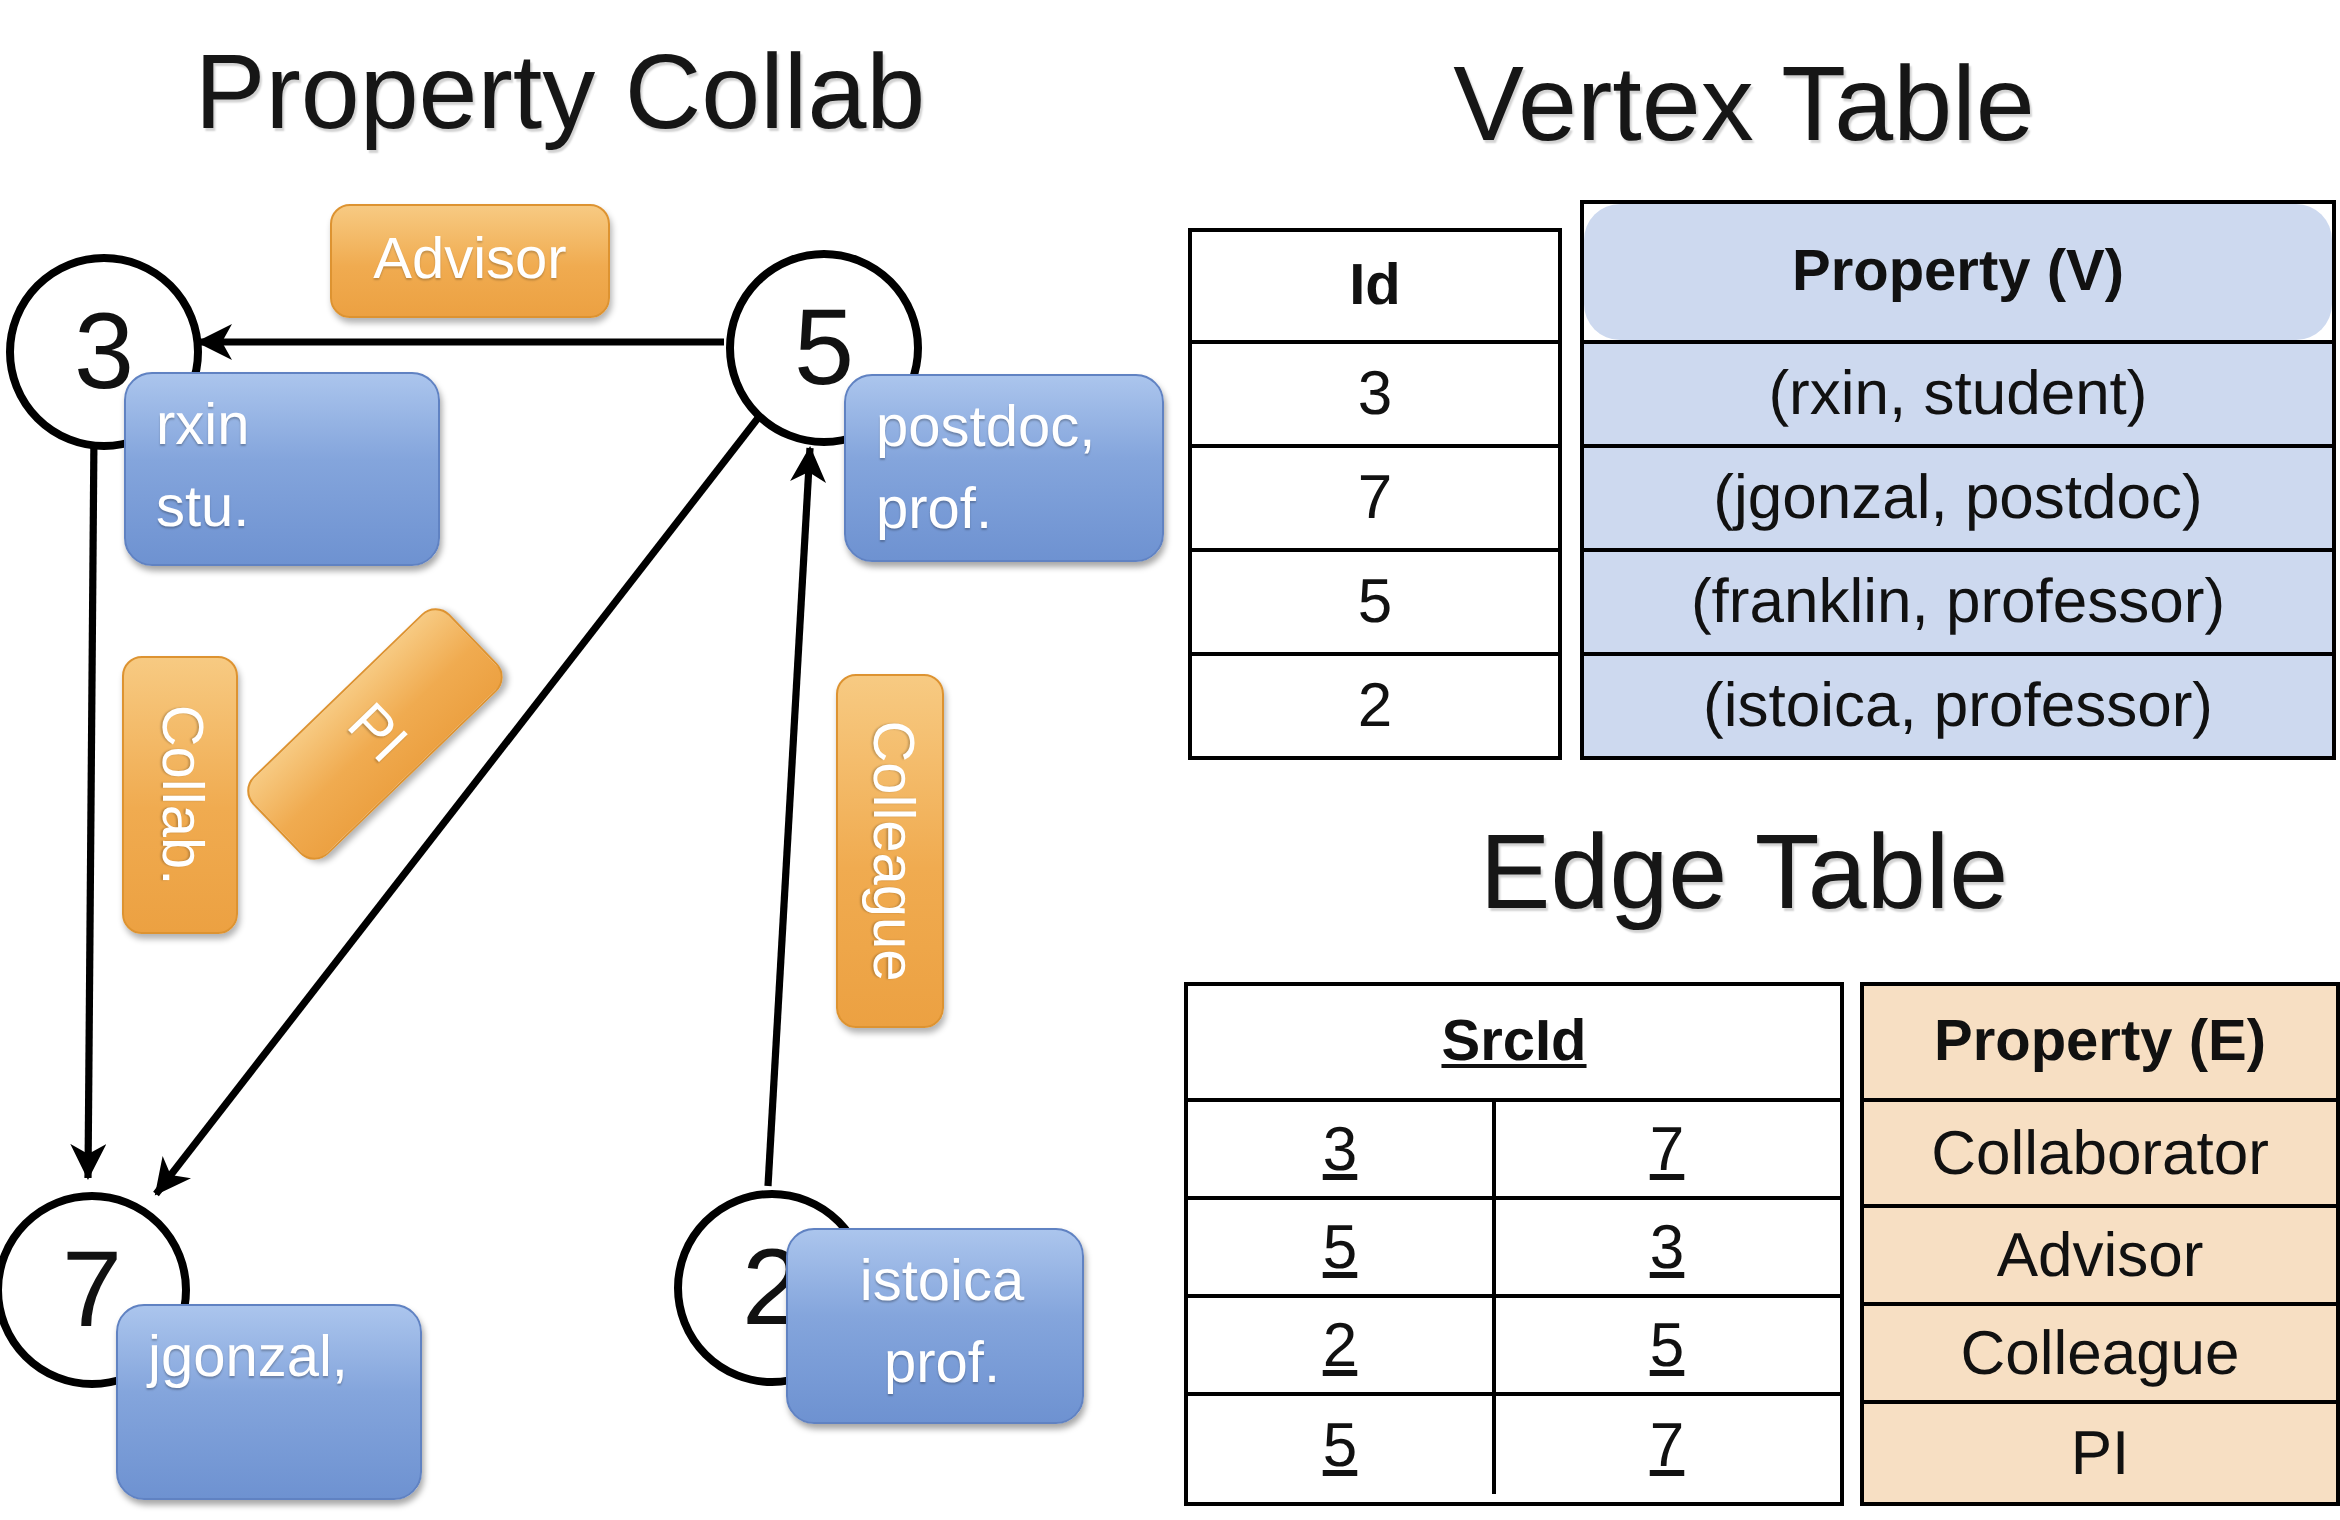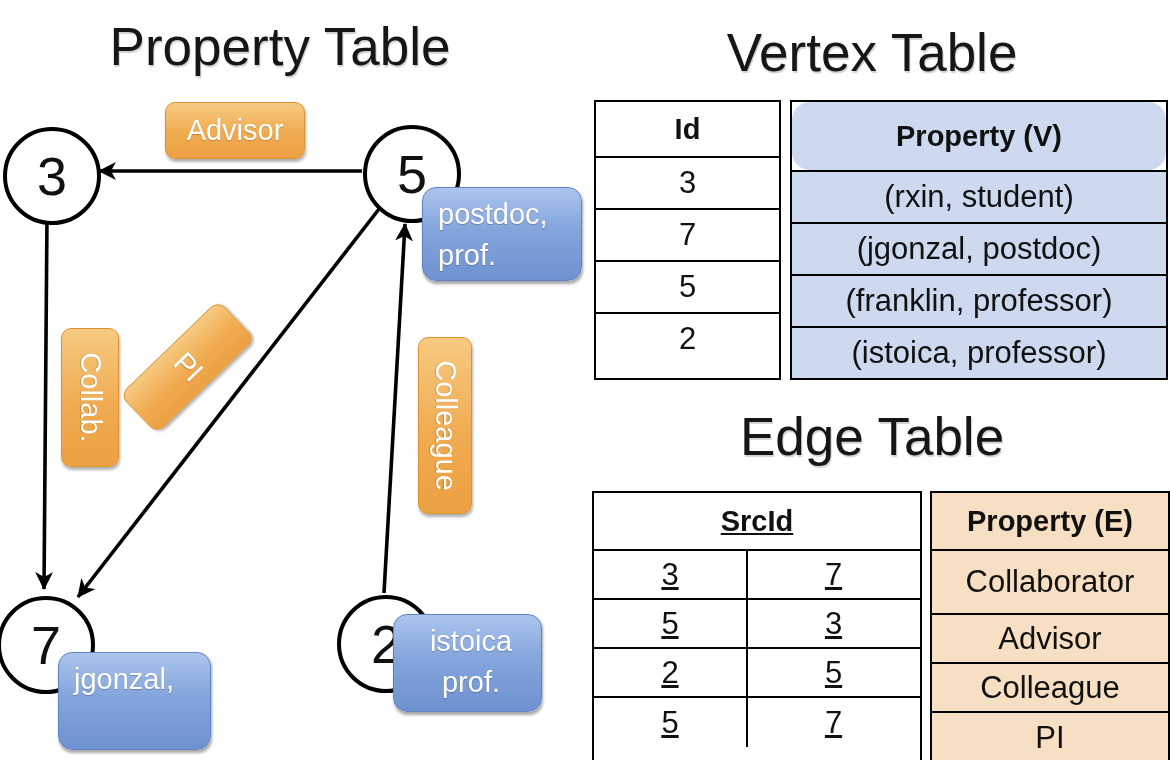--- a/index.html
+++ b/index.html
@@ -46,21 +46,21 @@
   .twocol{display:flex;}
   .twocol > .tcell{display:flex;align-items:center;justify-content:center;box-sizing:border-box;}
   .twocol > .tcell + .tcell{border-left:2.2px solid #000;}
   .gap{width:9px;}
 </style>
 </head>
 <body>
 
 <div id="stage">
 
-  <div class="title" style="left:280px;top:16px;">Property Table</div>
+  <div class="title" style="left:280px;top:16px;">Property Collab</div>
   <div class="title" style="left:872px;top:22px;">Vertex Table</div>
   <div class="title" style="left:872px;top:406px;">Edge Table</div>
 
   <svg id="edges-svg" width="570" height="760">
     <defs>
       <marker id="arrow" markerUnits="userSpaceOnUse" markerWidth="26" markerHeight="22" refX="17" refY="9" orient="auto">
         <path d="M0,0 L18,9 L0,18 L5,9 Z" fill="#000"></path>
       </marker>
     </defs>
     <line x1="362" y1="171" x2="99" y2="171" stroke="#000" stroke-width="3.6" marker-end="url(#arrow)"></line>
@@ -75,20 +75,24 @@
   <div class="vcircle" style="left:363px;top:125px;">
     <span>5</span>
   </div>
   <div class="vcircle" style="left:-3px;top:596px;">
     <span>7</span>
   </div>
   <div class="vcircle" style="left:337px;top:595px;">
     <span>2</span>
   </div>
 
+  <div class="vbox" style="left:62px;top:186px;width:133px;height:89px;">
+    <div>rxin</div>
+    <div>stu.</div>
+  </div>
   <div class="vbox" style="left:422px;top:187px;width:135px;height:86px;">
     <div>postdoc,</div>
     <div>prof.</div>
   </div>
   <div class="vbox" style="left:58px;top:652px;width:128px;height:90px;">
     <div>jgonzal,</div>
   </div>
   <div class="vbox" style="left:393px;top:614px;width:124px;height:90px;text-align:center;">
     <div>istoica</div>
     <div>prof.</div>
@@ -100,21 +104,21 @@
   <div class="ebox" style="left:61px;top:328px;width:56px;height:137px;">
     <span class="vertical-text">Collab.</span>
   </div>
   <div class="ebox" style="left:119px;top:340px;width:135px;height:52px;transform:rotate(-44deg);">
     <span class="vertical-text">PI</span>
   </div>
   <div class="ebox" style="left:418px;top:337px;width:52px;height:175px;">
     <span class="vertical-text">Colleague</span>
   </div>
 
-  <div class="dtable" style="left:594px;top:100px;">
+  <div class="dtable" style="left:594px;top:100px;align-items:flex-end;">
     <div class="tcol" style="width:187px;">
       <div class="trow thead" style="height:54px;">Id</div>
       <div class="trow" style="height:52px;">3</div>
       <div class="trow" style="height:52px;">7</div>
       <div class="trow" style="height:52px;">5</div>
       <div class="trow" style="height:52px;">2</div>
     </div>
     <div class="gap"></div>
     <div class="tcol vfill" style="width:378px;">
       <div class="trow thead" style="height:68px;border-radius:18px;">Property (V)</div>
@@ -143,20 +147,20 @@
         <div class="tcell" style="width:174px;height:100%;">5</div>
       </div>
       <div class="trow twocol" style="height:51px;">
         <div class="tcell" style="width:151px;height:100%;">5</div>
         <div class="tcell" style="width:174px;height:100%;">7</div>
       </div>
     </div>
     <div class="gap" style="width:8px;"></div>
     <div class="tcol efill" style="width:240px;">
       <div class="trow thead" style="height:56px;">Property (E)</div>
-      <div class="trow" style="height:64px;">Collaborator</div>
+      <div class="trow" style="height:53px;">Collaborator</div>
       <div class="trow" style="height:49px;">Advisor</div>
       <div class="trow" style="height:49px;">Colleague</div>
       <div class="trow" style="height:51px;">PI</div>
     </div>
   </div>
 
 </div>
 
 </body></html>

